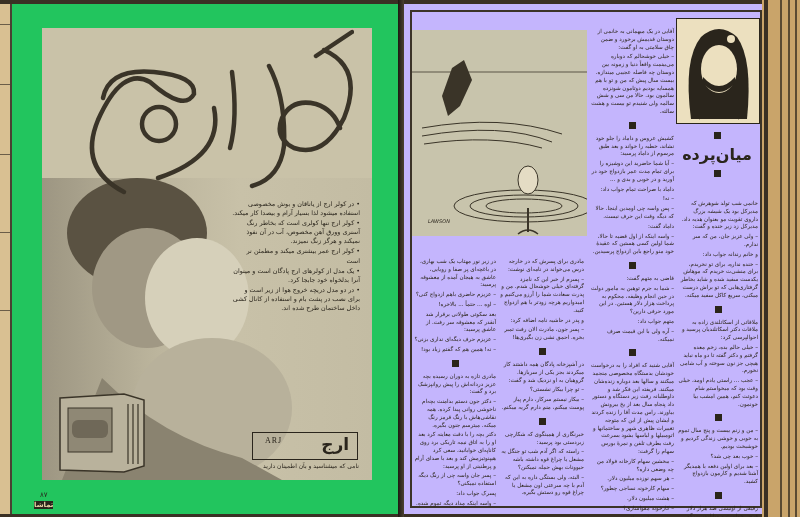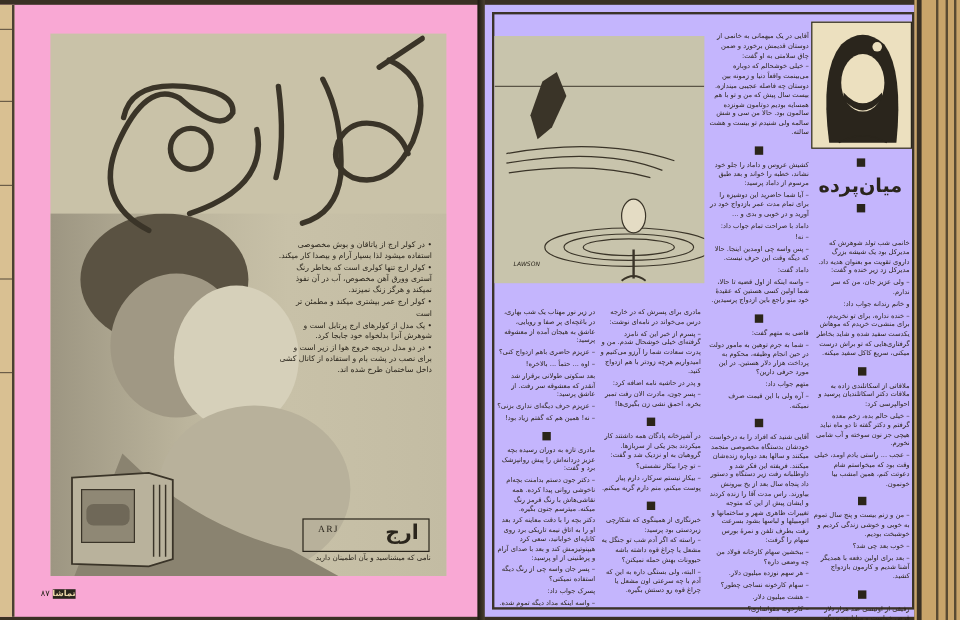--- a/index.html
+++ b/index.html
@@ -1,32 +1,32 @@
 <!DOCTYPE html>
 <html><head>
 <meta charset="utf-8">
 <style>
   html,body{margin:0;padding:0;}
   body{width:800px;height:517px;overflow:hidden;background:#2b241c;position:relative;font-family:"DejaVu Sans",sans-serif;}
   .spread{position:absolute;left:0;top:0;width:800px;height:517px;background:#3a3024;}
   
-  .left-page{position:absolute;left:0;top:4px;width:398px;height:510px;background:#f9a8d4;}
+  .left-page{position:absolute;left:0;top:4px;width:398px;height:510px;background:#22c55e;}
   .left-edge{position:absolute;left:0;top:0;width:10px;height:100%;background:#d9c092;border-right:2px solid #4a4032;}
   .left-edge .tick{position:absolute;left:0;width:10px;height:1px;background:#6b5d48;}
   .ad{position:absolute;left:42px;top:24px;width:330px;height:452px;background:#c9c2a8;overflow:hidden;}
   .ad-photo-shade{position:absolute;left:0;top:150px;width:330px;height:302px;background:linear-gradient(90deg,#9d9682 0%,#bcb59d 35%,#c8c1a8 60%,#c3bca3 100%);}
   .brand-script{position:absolute;left:12px;top:0;width:300px;height:170px;}
   .features{position:absolute;left:190px;top:172px;width:128px;direction:rtl;text-align:right;font-size:6.4px;line-height:9.1px;color:#2a251c;}
   .features p{margin:0 0 1px 0;}
   .cooler{position:absolute;left:12px;top:362px;width:92px;height:84px;}
   .logo-box{position:absolute;left:210px;top:404px;width:104px;height:26px;border:1.5px solid #2a251c;}
   .logo-fa{position:absolute;right:8px;top:1px;font-size:17px;font-weight:bold;color:#2a251c;direction:rtl;}
   .logo-en{position:absolute;left:12px;bottom:14px;font-size:8px;letter-spacing:1px;color:#2a251c;font-family:Liberation Serif, serif;}
   .tagline{position:absolute;left:214px;top:434px;width:110px;font-size:6px;color:#2a251c;direction:rtl;text-align:center;}
-  .footer-left{position:absolute;left:34px;top:487px;font-size:7px;color:#2a251c;display:flex;align-items:center;gap:2px;}
+  .footer-left{position:absolute;left:34px;top:487px;font-size:7px;color:#2a251c;display:flex;align-items:center;gap:2px;flex-direction:column;}
   .mag-logo{background:#2a251c;color:#e9d4a6;font-weight:bold;font-size:7px;padding:0 0;}
   
   .gutter{position:absolute;left:398px;top:0;width:6px;height:517px;background:linear-gradient(90deg,#1e1912,#4c4232);}
   
   .right-page{position:absolute;left:404px;top:4px;width:358px;height:510px;background:#c4b5fd;}
   .frame{position:absolute;left:6px;top:6px;width:352px;height:498px;border:2px solid #3b3328;box-sizing:border-box;}
   .cartoon{position:absolute;left:8px;top:26px;width:175px;height:206px;background:#c8c4ac;overflow:hidden;}
   .cartoon-sig{position:absolute;left:16px;top:188px;font-size:5px;color:#2a251c;font-style:italic;}
   .col{position:absolute;direction:rtl;text-align:right;font-size:5.6px;line-height:7.8px;color:#2b2519;}
   .col p{margin:0 0 2px 0;}
@@ -71,21 +71,21 @@
           <path d="M160 80 Q170 128 104 150"></path>
           <circle cx="105" cy="96" r="17"></circle>
           <path d="M49 70 Q55 40 100 44 Q142 48 140 66 Q130 84 96 54 Q68 38 44 92 Q24 140 70 164"></path>
         </g>
       </svg>
 
       <div class="features">
         <p>• در کولر ارج از یاتاقان و بوش مخصوصی استفاده میشود لذا بسیار آرام و بیصدا کار میکند.</p>
         <p>• کولر ارج تنها کولری است که بخاطر رنگ آستری وورق آهن مخصوص، آب در آن نفوذ نمیکند و هرگز زنگ نمیزند.</p>
         <p>• کولر ارج عمر بیشتری میکند و مطمئن تر است</p>
-        <p>• یک مدل از کولرهای ارج پرتابل است و شوهرش آنرا بدلخواه خود جابجا کرد.</p>
+        <p>• یک مدل از کولرهای ارج پادگان است و میتوان آنرا بدلخواه خود جابجا کرد.</p>
         <p>• در دو مدل دریچه خروج هوا از زیر است و برای نصب در پشت بام و استفاده از کانال کشی داخل ساختمان طرح شده اند.</p>
       </div>
 
       <svg class="cooler" viewBox="0 0 92 84">
         <path d="M6 8 L70 4 L90 10 L90 76 L70 82 L6 80 Z" fill="#b9b29c" stroke="#3a3428" stroke-width="1.5"></path>
         <rect x="14" y="18" width="44" height="44" fill="#8f8875" stroke="#3a3428"></rect>
         <rect x="18" y="30" width="36" height="18" rx="6" fill="#6f6858"></rect>
         <g stroke="#3a3428" stroke-width="1.2">
             <line x1="74" y1="14" x2="74" y2="74"></line>
             <line x1="79" y1="14" x2="79" y2="74"></line>

